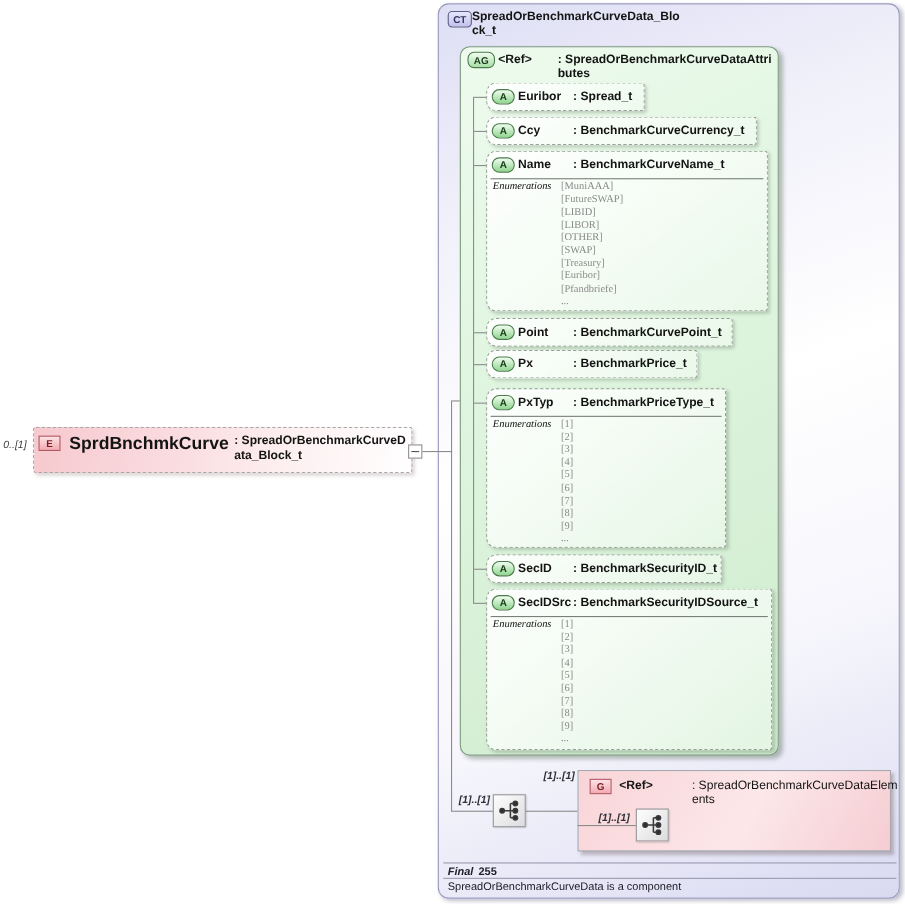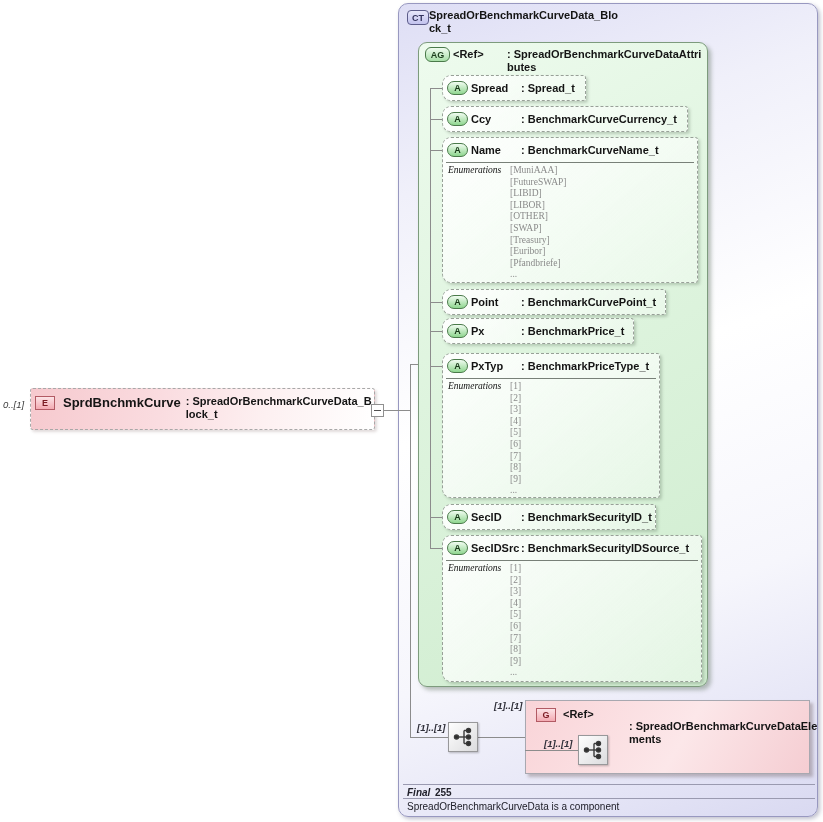--- a/index.html
+++ b/index.html
@@ -46,33 +46,33 @@
   .enum-values { display:flex; flex-direction:column; font-size:9.5px; color:#8a8a8a; line-height:11.6px; }
 
   
   .e-box { position:absolute; left:30px; top:388px; width:345px; height:42px;
     border:1px dashed #a8a8a8; border-radius:3px;
     background:linear-gradient(100deg,#f6c9ce 0%,#fadce0 38%,#fdf0f1 68%,#ffffff 100%);
     box-shadow:2px 2px 3px rgba(120,90,90,.22); }
   .e-head { display:flex; align-items:flex-start; padding:6px 0 0 4px; }
   .e-badge { width:20px; height:14px; border:1px solid #b25a64;
     background:linear-gradient(#fce3e6,#f3aab2); font-size:9px; color:#7c1c24; margin:1px 8px 0 0; flex:none; }
-  .e-name { font-size:13px; font-weight:bold; color:#141414; white-space:nowrap; }
+  .e-name { font-size:16px; font-weight:bold; color:#141414; white-space:nowrap; }
   .e-type { font-size:11px; font-weight:bold; color:#141414; width:197px; margin-left:5px;
     line-height:13px; word-break:break-all; }
 
   
   .g-box { position:absolute; left:525px; top:700px; width:285px; height:74px;
     border:1px solid #a8a8b0;
     background:linear-gradient(120deg,#f9d4d8 0%,#fce7e9 55%,#f5cdd2 100%);
     box-shadow:3px 3px 3px rgba(100,80,80,.35); }
   .g-badge { position:absolute; left:10px; top:7px; width:20px; height:14px;
     border:1px solid #b25a64; background:linear-gradient(#fce3e6,#f3aab2); font-size:9px; color:#7c1c24; }
   .g-name { position:absolute; left:37px; top:7px; font-size:11px; font-weight:bold; color:#141414; }
-  .g-type { position:absolute; left:103px; top:19px; width:192px; font-size:11px; font-weight:bold;
+  .g-type { position:absolute; left:103px; top:7px; width:192px; font-size:11px; font-weight:normal;
     color:#141414; line-height:13px; word-break:break-all; }
 
   
   .line { position:absolute; background:#8c8c8c; }
   .seq-icon { position:absolute; width:30px; height:30px; border:1px solid #98989a;
     background:linear-gradient(135deg,#fefefe,#dcdcde); box-shadow:1px 1px 2px rgba(0,0,0,.25);
     display:flex; align-items:center; justify-content:center; }
   .card { position:absolute; font-size:9.5px; font-style:italic; font-weight:bold;
     color:#30303a; white-space:nowrap; }
   .min-card { position:absolute; font-size:9.5px; font-style:italic; color:#3a3a3a; white-space:nowrap; }
@@ -114,21 +114,21 @@
   <div class="line" style="left:431px;top:150px;width:11px;height:1px"></div>
   <div class="line" style="left:431px;top:302px;width:11px;height:1px"></div>
   <div class="line" style="left:431px;top:331px;width:11px;height:1px"></div>
   <div class="line" style="left:431px;top:366px;width:11px;height:1px"></div>
   <div class="line" style="left:431px;top:517px;width:11px;height:1px"></div>
   <div class="line" style="left:431px;top:548px;width:11px;height:1px"></div>
 
   <div class="attr-box" style="left:442px;top:75px;width:144px;height:26px">
     <div class="attr-head">
       <span class="a-badge badge">A</span>
-      <span class="attr-name">Spread</span>
+      <span class="attr-name">Euribor</span>
       <span class="attr-type">: Spread_t</span>
     </div>
   </div>
 
   <div class="attr-box" style="left:442px;top:106px;width:246px;height:26px">
     <div class="attr-head">
       <span class="a-badge badge">A</span>
       <span class="attr-name">Ccy</span>
       <span class="attr-type">: BenchmarkCurveCurrency_t</span>
     </div>

